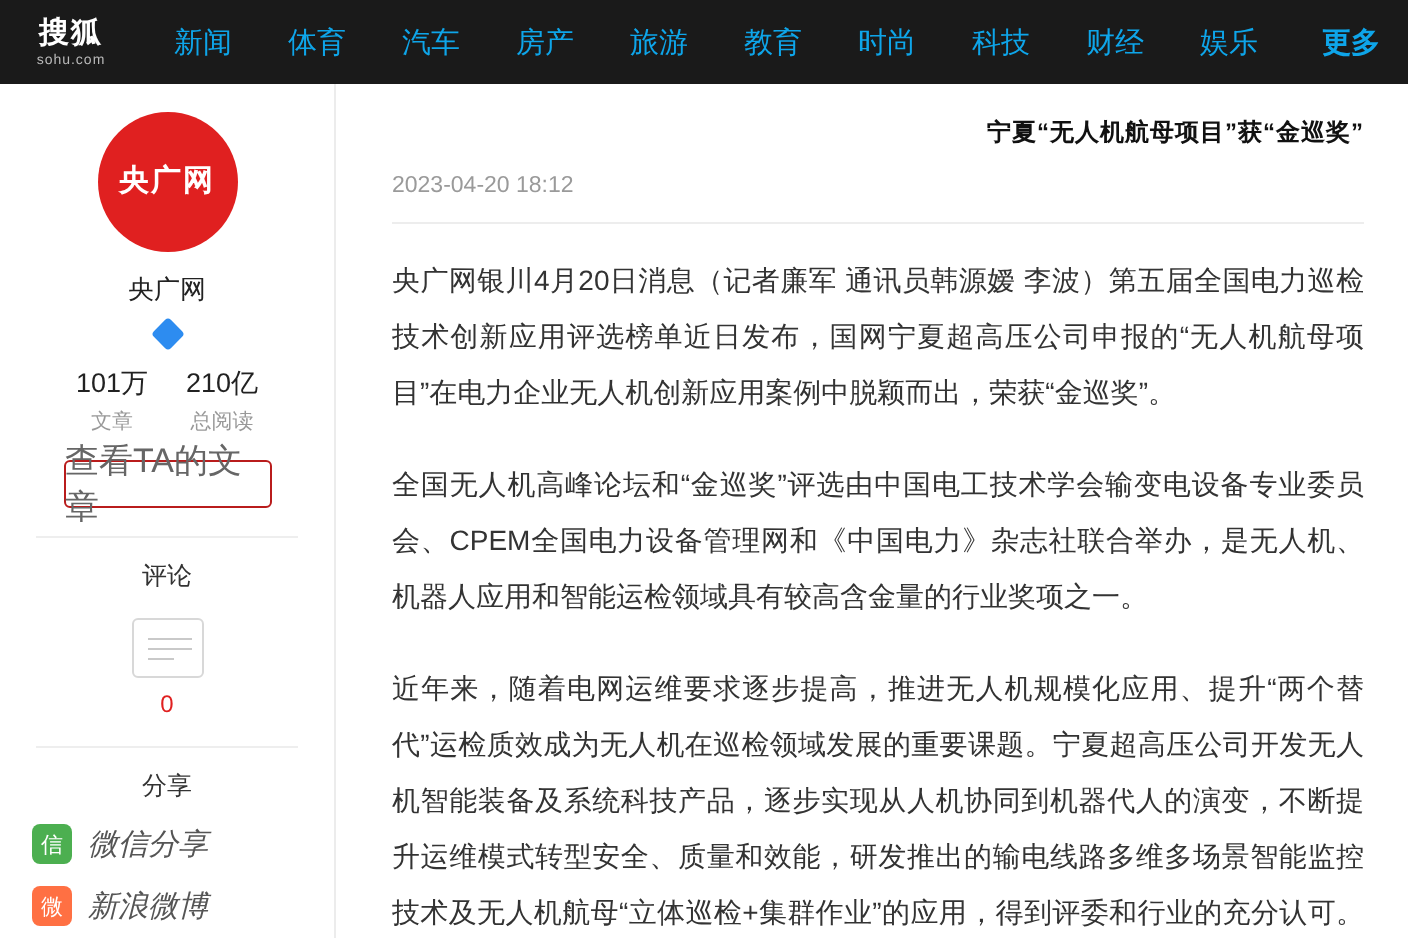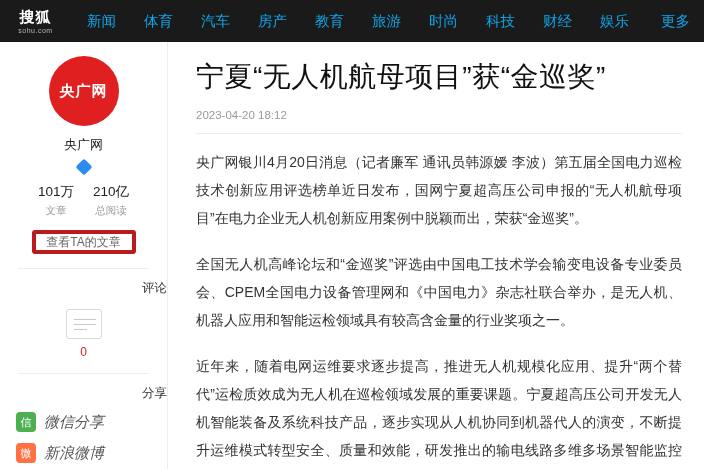--- a/index.html
+++ b/index.html
@@ -50,21 +50,21 @@
   .navitem {
     color: #0ea5e9;
     font-size: 14.5px;
     padding: 0 14px;
     height: 100%;
     display: flex;
     align-items: center;
     cursor: pointer;
     white-space: nowrap;
   }
-  .navitem.more { font-weight: normal; padding-left: 18px; }
+  .navitem.more { font-weight: bold; padding-left: 18px; }
 
   
   .wrap {
     display: flex;
     height: 427px;
   }
   .sidebar {
     width: 168px;
     border-right: 1px solid #ececec;
     background: #fff;
@@ -116,36 +116,36 @@
     justify-content: center;
   }
   .stat { width: 55px; text-align: center; }
   .stat .num { font-size: 13.5px; color: #222; text-align: center; }
   .stat .lbl { font-size: 10.5px; color: #999; margin-top: 3px; }
 
   .btn-view {
     margin: 12px auto 0;
     width: 104px;
     height: 24px;
-    border: 4px solid #b91c1c;
+    border: 1px solid #b91c1c;
     border-radius: 3px;
-    font-size: 12px;
+    font-size: 17px;
     color: #666;
     display: flex;
     align-items: center;
     justify-content: center;
     cursor: pointer;
     background: #fff;
   }
   .hr {
     border-top: 1px solid #eee;
     margin: 14px 18px 0;
   }
   .side-title {
-    text-align: right;
+    text-align: center;
     font-size: 12.5px;
     color: #333;
     margin-top: 11px;
   }
   .comment-box {
     width: 36px; height: 30px;
     margin: 12px auto 0;
     border: 1px solid #d8d8d8;
     border-radius: 3px;
     position: relative;
@@ -182,25 +182,26 @@
     justify-content: center;
     color: #fff;
     font-size: 11px;
   }
   .ic-wechat { background: #4caf50; }
   .ic-weibo  { background: #ff7043; }
   .share-lbl { font-size: 15px; color: #555; font-style: italic; }
 
   
   .title {
-    font-size: 28px;
-    font-weight: normal;
+    font-size: 12px;
+    font-weight: bold;
     color: #111;
     line-height: 1.35;
     letter-spacing: .5px;
+    text-align: right;
   }
   .meta {
     font-size: 11.5px;
     color: #9a9a9a;
     margin-top: 13px;
   }
   .divider {
     border-top: 1px solid #ededed;
     margin: 12px 0 14px;
   }
@@ -240,22 +241,22 @@
 <div class="topnav">
   <div class="logo">
     <div class="logo-main">搜狐</div>
     <div class="logo-sub">sohu.com</div>
   </div>
   <div class="navitems">
     <div class="navitem">新闻</div>
     <div class="navitem">体育</div>
     <div class="navitem">汽车</div>
     <div class="navitem">房产</div>
+    <div class="navitem">旅游</div>
     <div class="navitem">教育</div>
-    <div class="navitem">旅游</div>
     <div class="navitem">时尚</div>
     <div class="navitem">科技</div>
     <div class="navitem">财经</div>
     <div class="navitem">娱乐</div>
     <div class="navitem more">更多</div>
   </div>
 </div>
 
 <div class="wrap">
 

